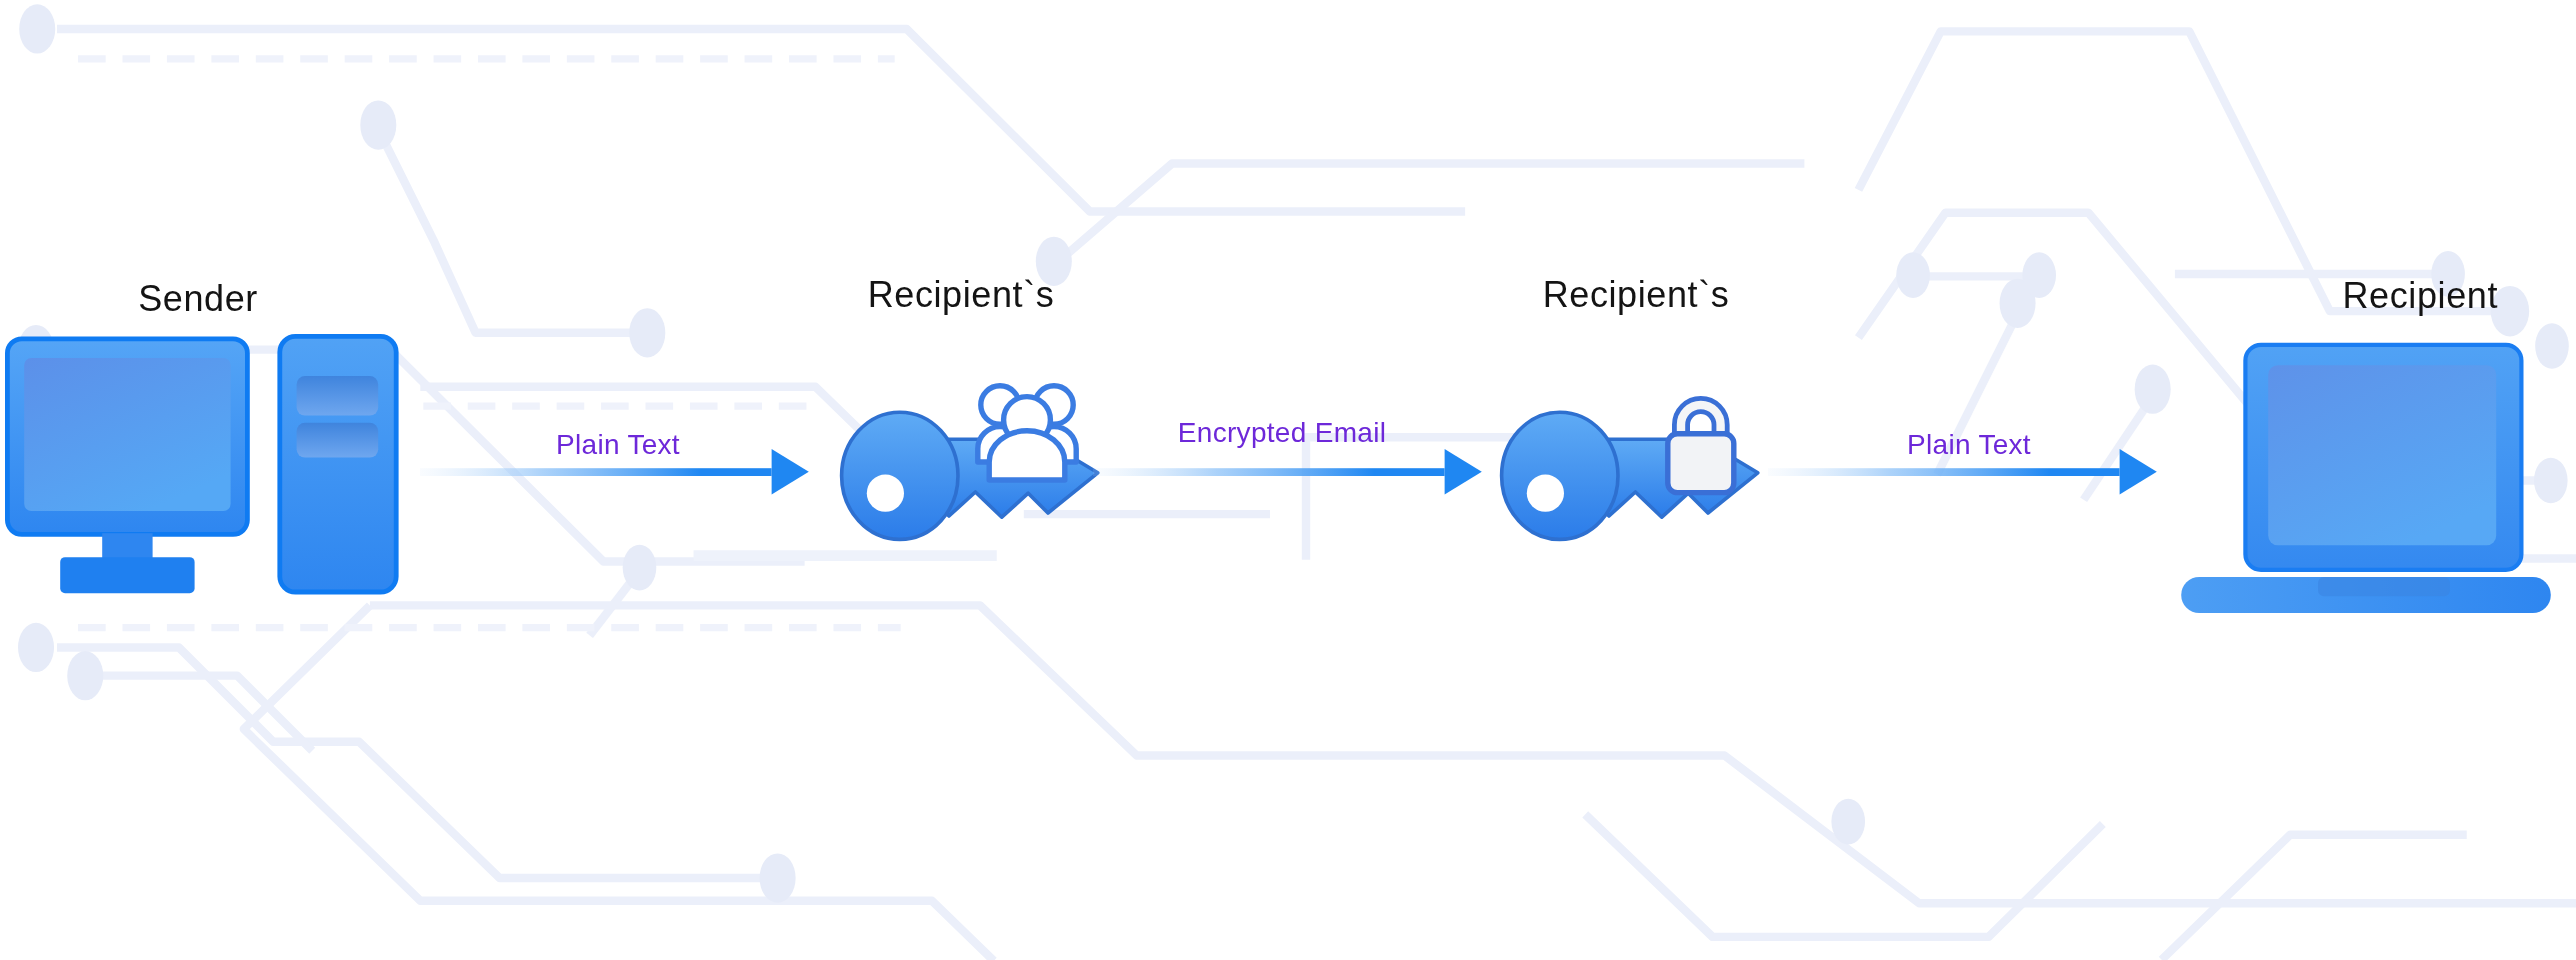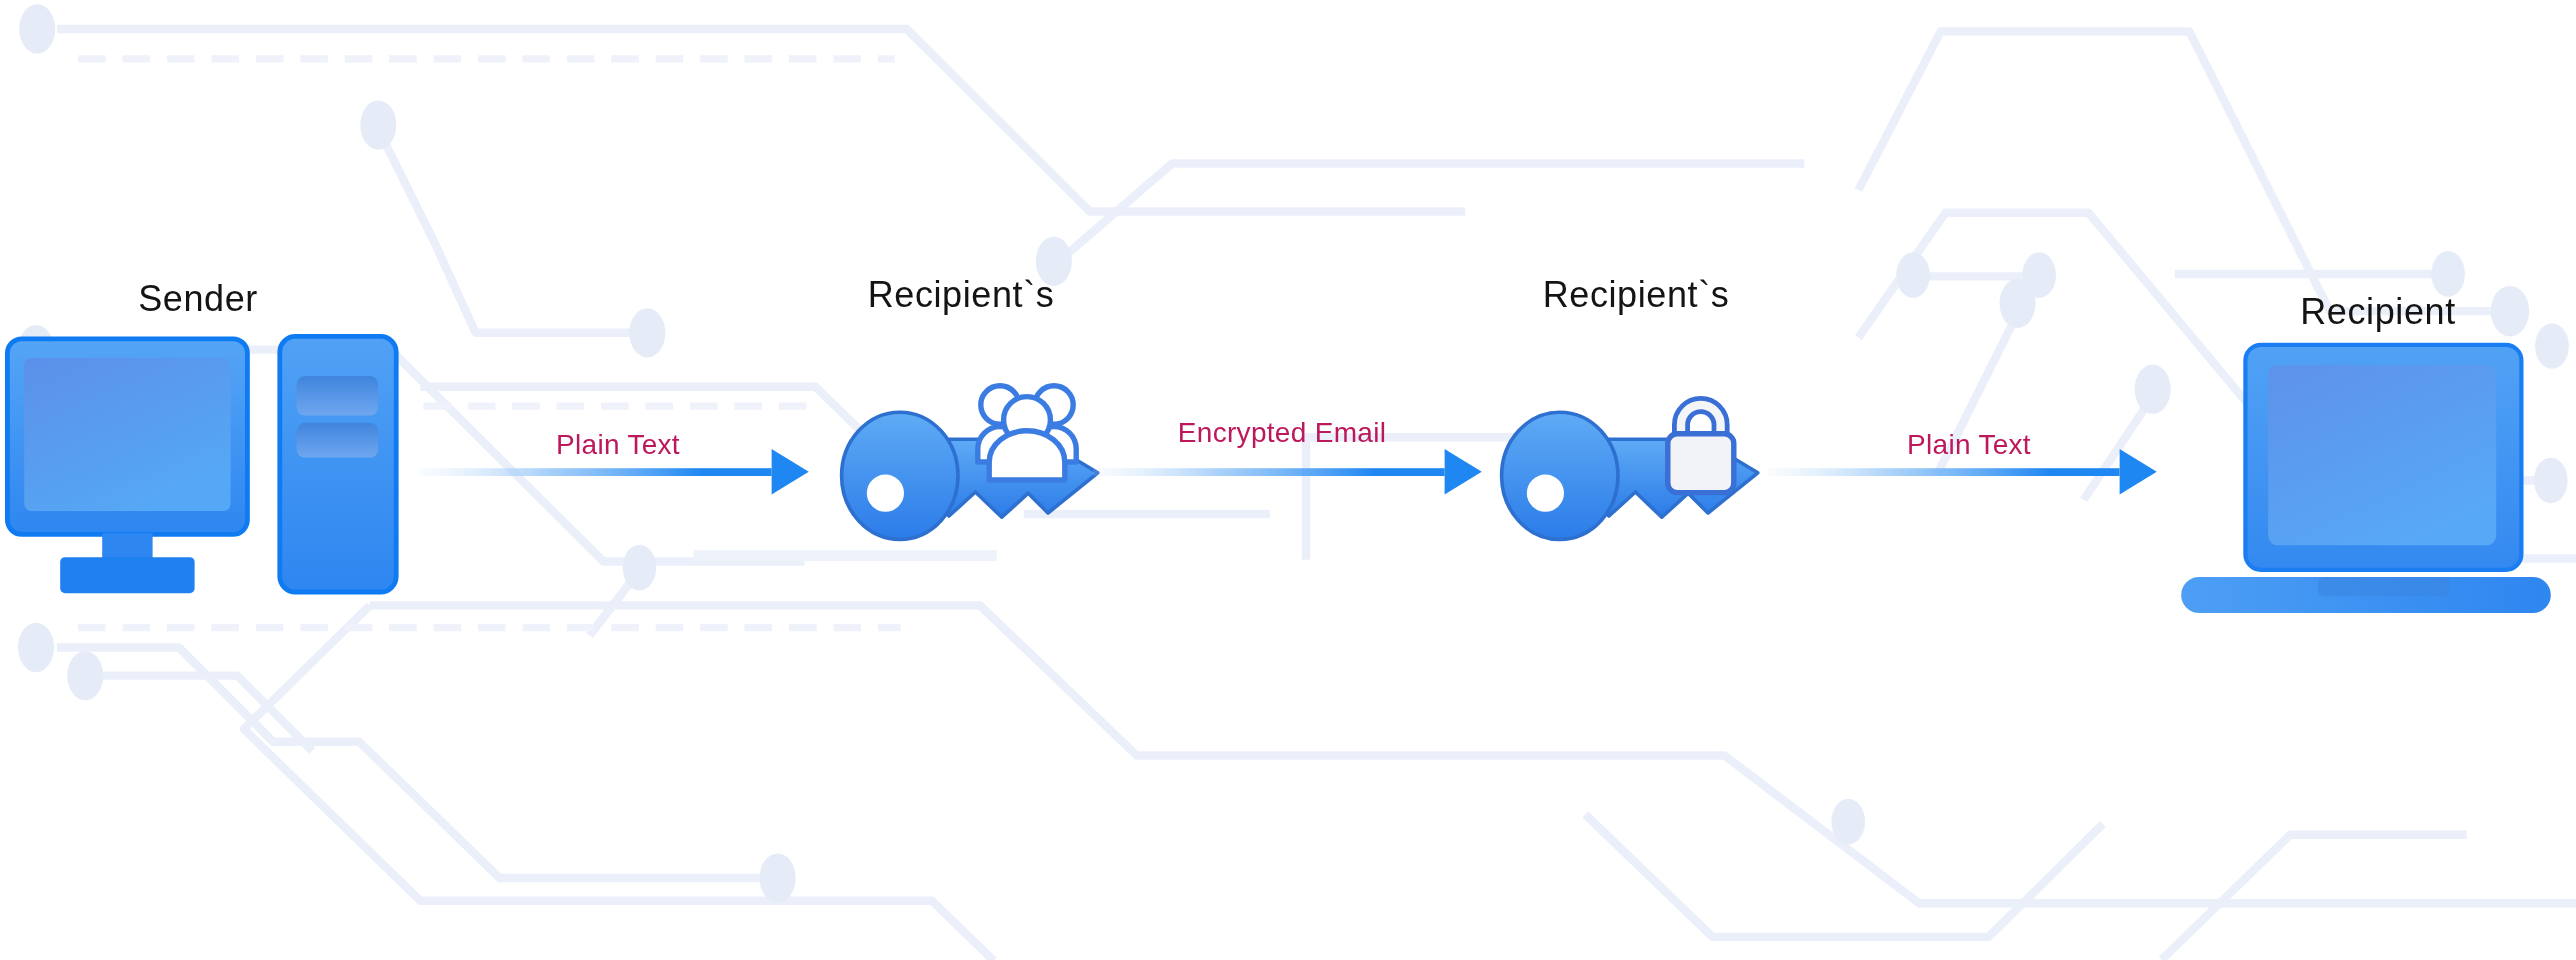--- a/index.html
+++ b/index.html
@@ -3,21 +3,21 @@
 <meta charset="utf-8">
 <style>
   html,body{margin:0;padding:0;background:#ffffff;}
   body{width:2576px;height:961px;overflow:hidden;position:relative;
        font-family:"Liberation Sans", sans-serif;}
   .canvas{position:absolute;left:0;top:0;width:2576px;height:961px;background:#ffffff;}
   .bg-svg{position:absolute;left:0;top:0;}
   .abs{position:absolute;}
   .node-label{position:absolute;text-align:center;color:#141414;
       font-size:36px;line-height:38px;font-weight:500;letter-spacing:0.6px;}
-  .flow-label{position:absolute;text-align:center;color:#be185d;
+  .flow-label{position:absolute;text-align:center;color:#6d28d9;
       font-size:28px;line-height:31px;font-weight:400;letter-spacing:0.3px;}
 </style>
 </head>
 <body>
 
 <div class="canvas">
 
   <svg class="bg-svg" width="2576" height="961" viewBox="0 0 4290 1600">
     <g stroke="#ebeffa" stroke-width="14" fill="none" stroke-linejoin="round">
       <path d="M95,48 H1510 L1815,352 H2440"></path>
@@ -197,21 +197,21 @@
           <stop offset="0" stop-color="#cfe4fb" stop-opacity="0.12"></stop>
           <stop offset="0.35" stop-color="#8fc3f8" stop-opacity="0.75"></stop>
           <stop offset="0.8" stop-color="#1f87f2"></stop>
         </linearGradient>
       </defs>
       <rect x="10" y="40" width="586" height="13" fill="url(#gA3)"></rect>
       <polygon points="596,8 658,46 596,84" fill="#1f87f2"></polygon>
     </svg>
   </div>
 
-  <div class="node-label" style="left:2258px;top:293px;width:240px;">Recipient</div>
+  <div class="node-label" style="left:2258px;top:277px;width:240px;text-align:right;">Recipient</div>
 
   <div class="abs" style="left:2180px;top:340px;">
     <svg width="375" height="282" viewBox="0 0 625 470">
       <defs>
         <linearGradient id="gLapFrame" x1="0" y1="0" x2="0" y2="1">
           <stop offset="0" stop-color="#51a2f5"></stop>
             <stop offset="1" stop-color="#3489f0"></stop>
         </linearGradient>
         <linearGradient id="gLapScr" x1="0" y1="0" x2="0.6" y2="1">
           <stop offset="0" stop-color="#5e92e9"></stop>

